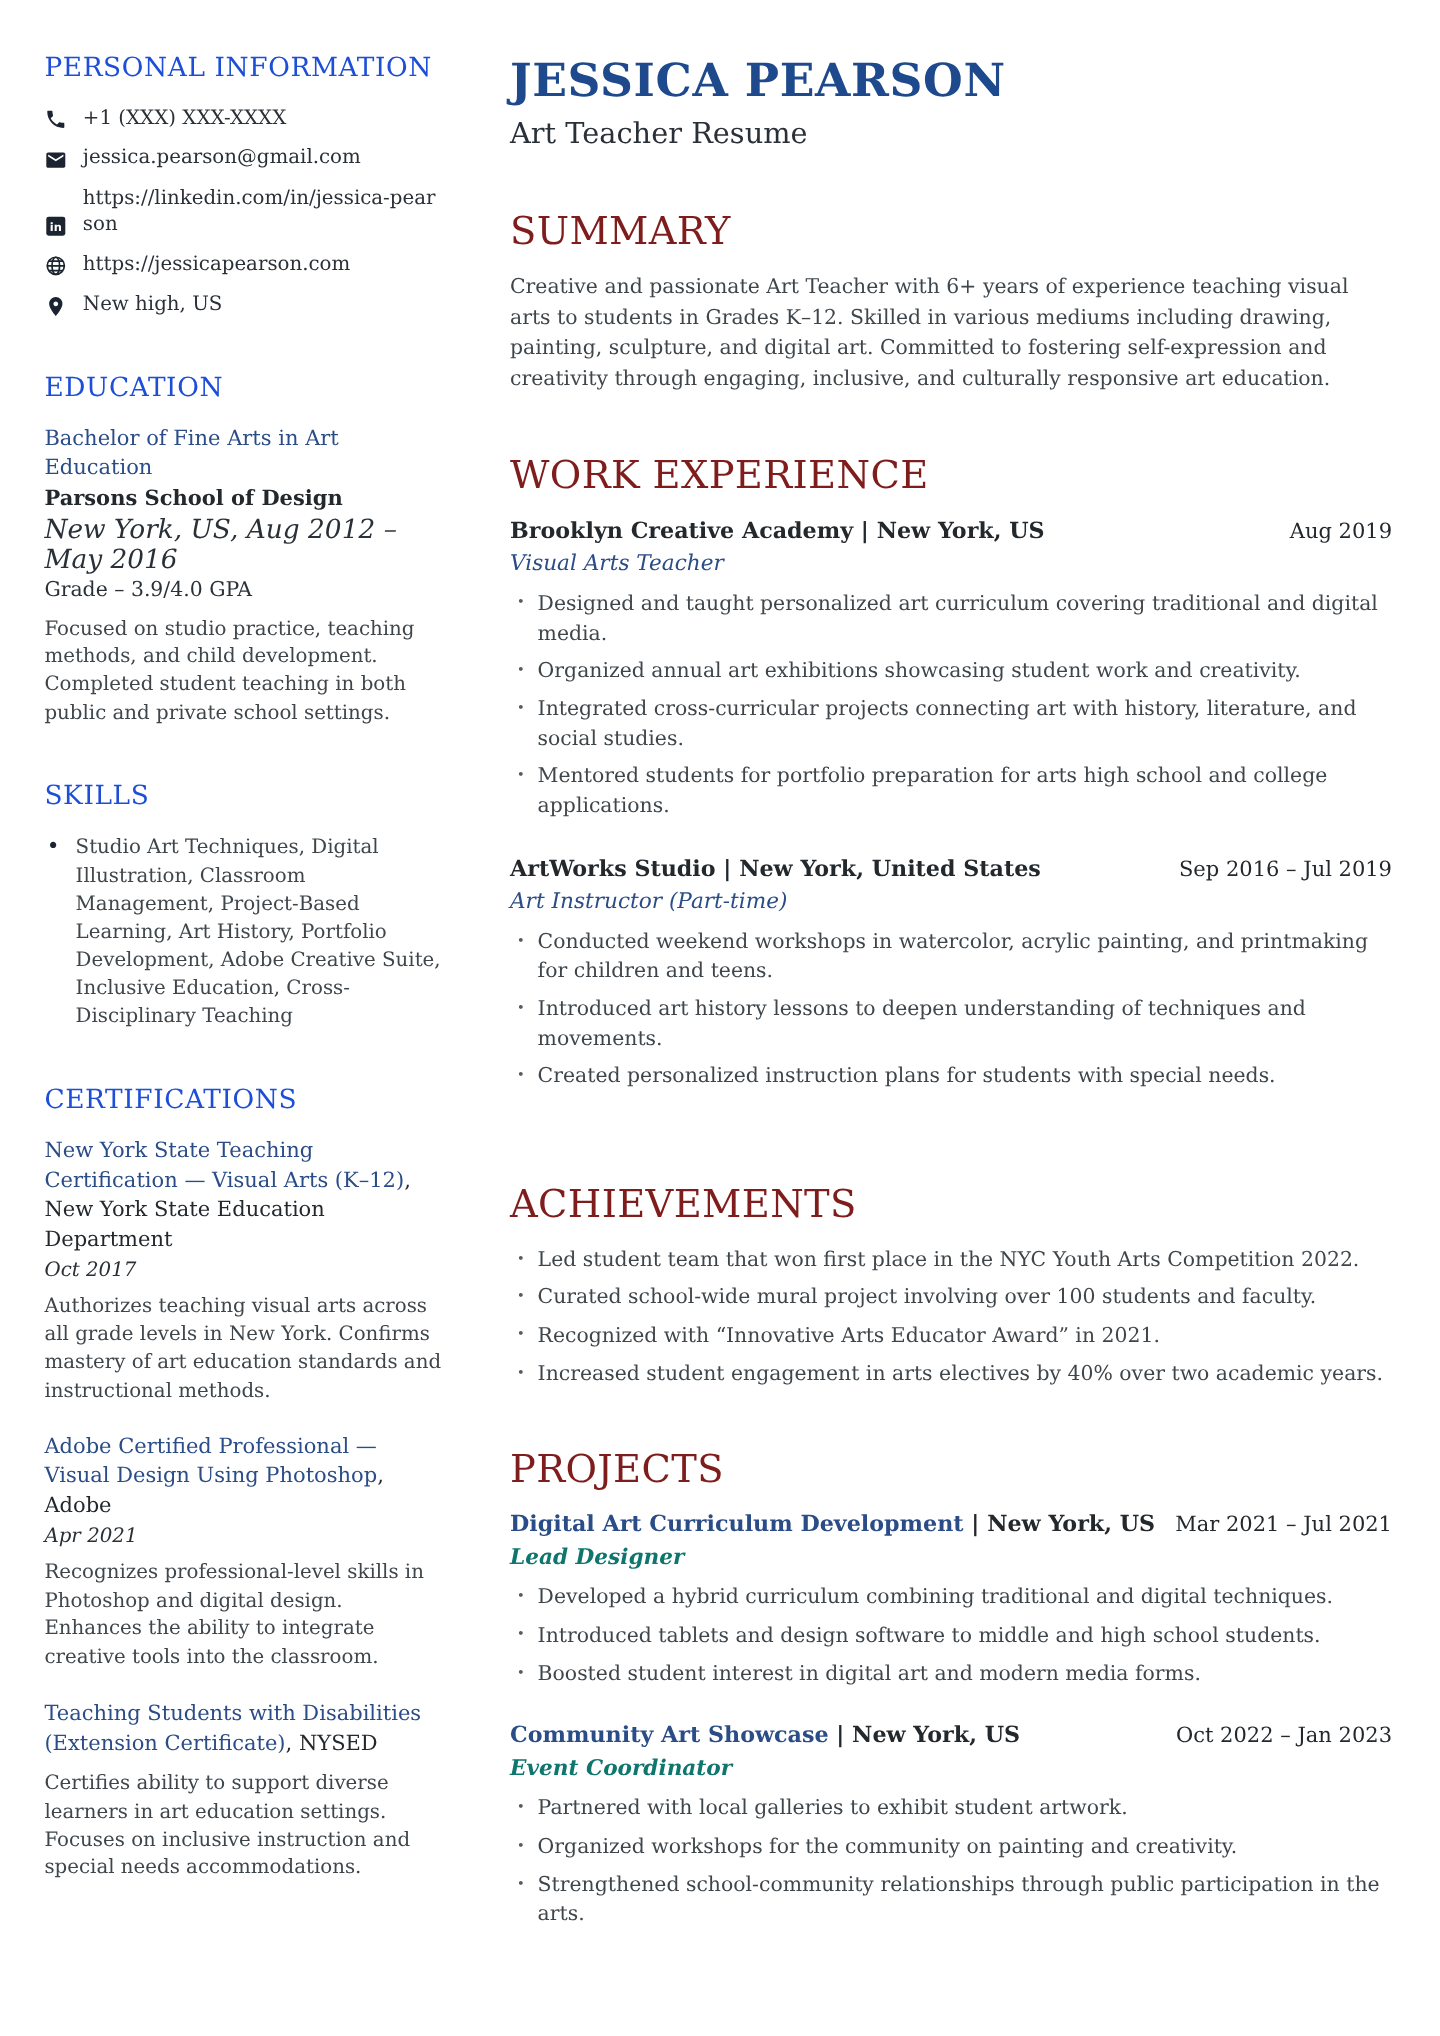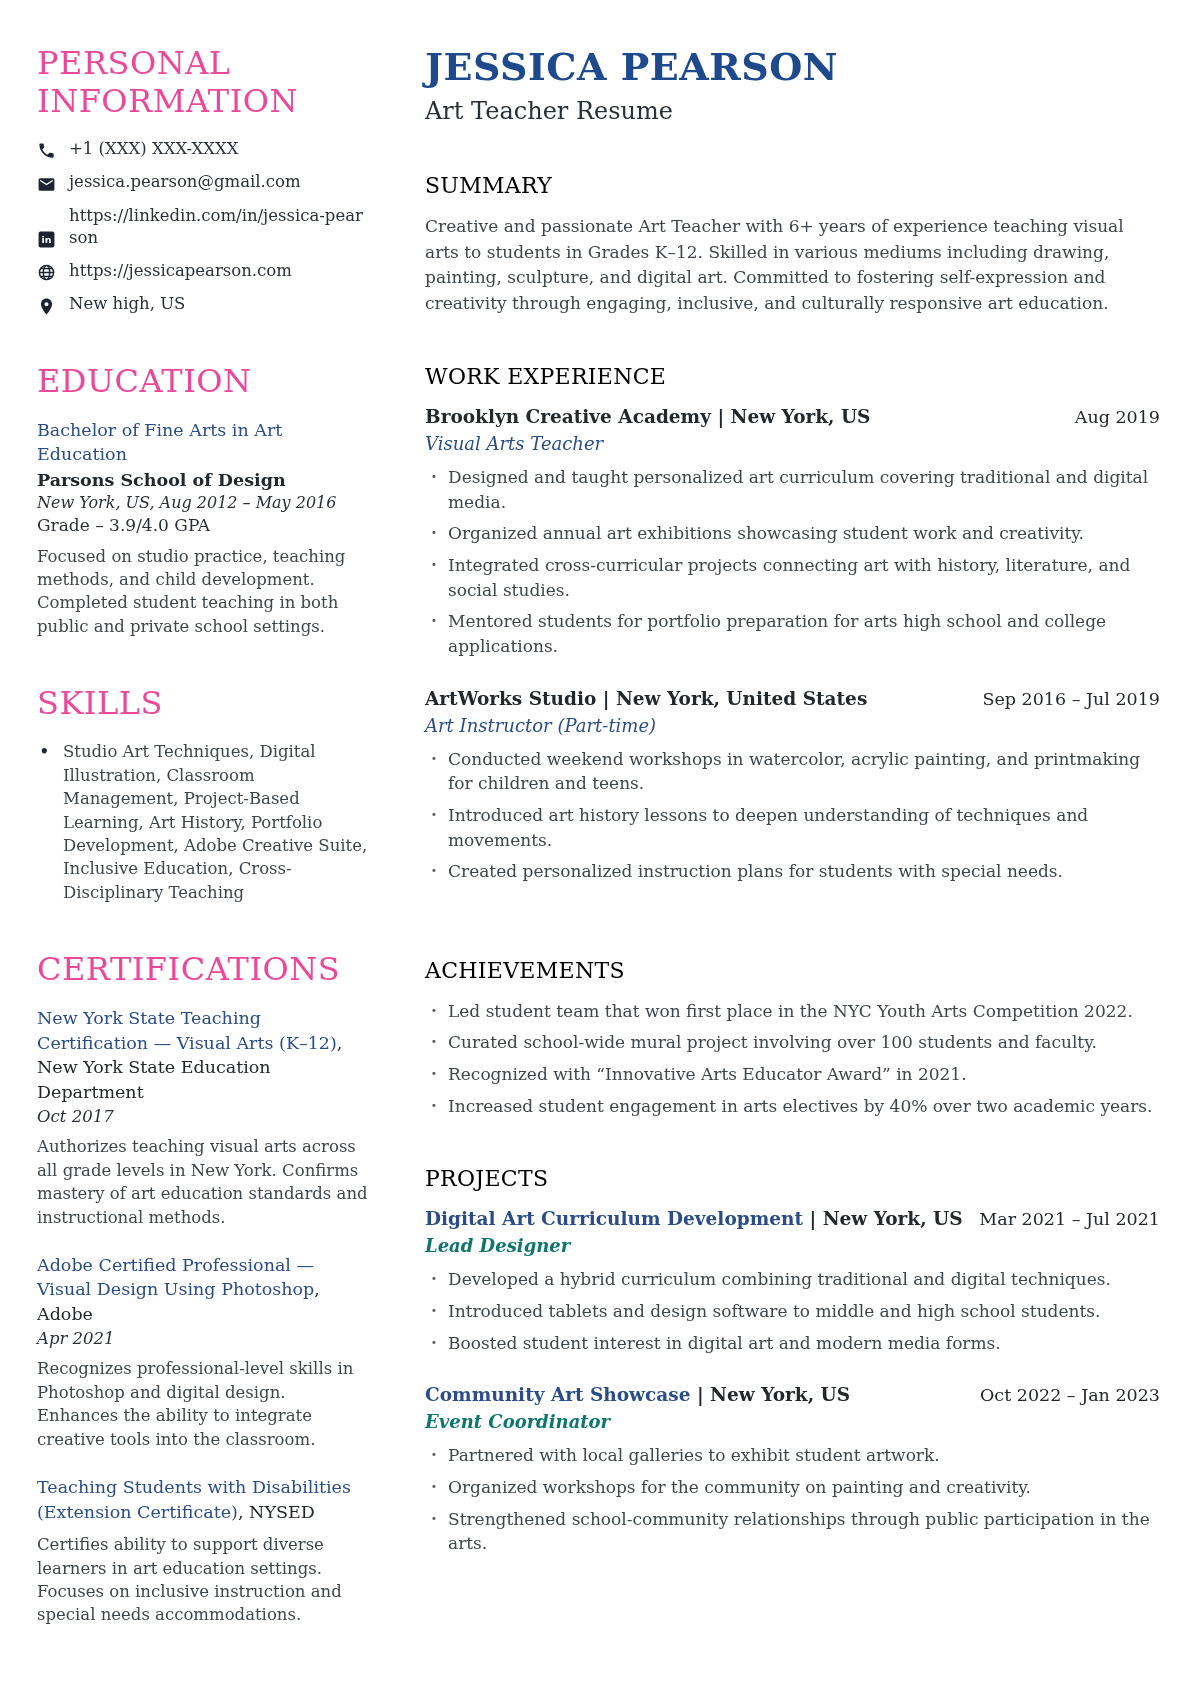--- a/index.html
+++ b/index.html
@@ -9,31 +9,31 @@
     font-family:"DejaVu Serif","Liberation Serif",serif;
     color:#3f464b; -webkit-font-smoothing:antialiased;
   }
   .page { display:flex; padding:44px 40px 40px 37px; gap:56px; }
 
   
   aside { width:332px; flex:0 0 332px; }
   .side-section { margin-top:46px; }
   .side-section:first-child { margin-top:0; }
   .side-heading {
-    font-size:32px; font-weight:400; color:#ec4899;
+    font-size:22px; font-weight:400; color:#1d4ed8;
     letter-spacing:0.5px; margin-bottom:18px;
   }
   .contact { display:flex; align-items:flex-end; gap:12px; margin-bottom:11px; }
   .cicon { width:20px; flex:0 0 20px; padding-top:2px; color:#1b2430; }
   .cicon svg { display:block; }
   .ctext { font-size:16.5px; color:#2a3037; line-height:1.35; word-break:break-all; }
 
   .edu-degree, .cert-title { color:#2a4c87; font-size:17.5px; line-height:1.4; }
   .edu-school { font-size:17.5px; color:#23282d; font-weight:700; margin-top:3px; }
-  .side-italic { font-style:italic; font-size:16px; color:#2a3037; margin-top:3px; }
+  .side-italic { font-style:italic; font-size:22px; color:#2a3037; margin-top:3px; }
   .edu-grade { font-size:17px; color:#2a3037; margin-top:3px; }
   .side-par { font-size:16.5px; color:#3f464b; line-height:1.42; margin-top:10px; }
 
   .skills-list { list-style:none; }
   .skills-list li {
     position:relative; padding-left:26px;
     font-size:16.5px; line-height:1.42; color:#3f464b;
   }
   .skills-list li::before {
     content:"•"; position:absolute; left:2px; top:-1px;
@@ -48,21 +48,21 @@
   .cert-desc { font-size:16.5px; line-height:1.42; color:#3f464b; margin-top:9px; }
 
   
   main { flex:1 1 auto; min-width:0; }
   .name { font-size:38px; font-weight:700; color:#1e4a8d; letter-spacing:0.5px; }
   .subtitle { font-size:24px; color:#2a3037; margin-top:8px; }
 
   .main-section { margin-top:48px; }
   .main-section.xl-gap { margin-top:74px; }
   .main-heading {
-    font-size:22px; font-weight:400; color:#000000;
+    font-size:32px; font-weight:400; color:#7f1d1d;
     letter-spacing:0.3px; margin-bottom:16px;
   }
   .summary-par { font-size:17px; line-height:1.5; color:#3f464b; }
 
   .entry { margin-top:28px; }
   .entry:first-of-type { margin-top:0; }
   .entry-head { display:flex; justify-content:space-between; align-items:baseline; gap:16px; }
   .entry-org { font-size:18.5px; font-weight:700; color:#23282d; line-height:1.3; }
   .entry-org .org-link { color:#2a4c87; font-weight:700; }
   .entry-dates { font-size:17.5px; color:#23282d; white-space:nowrap; }

